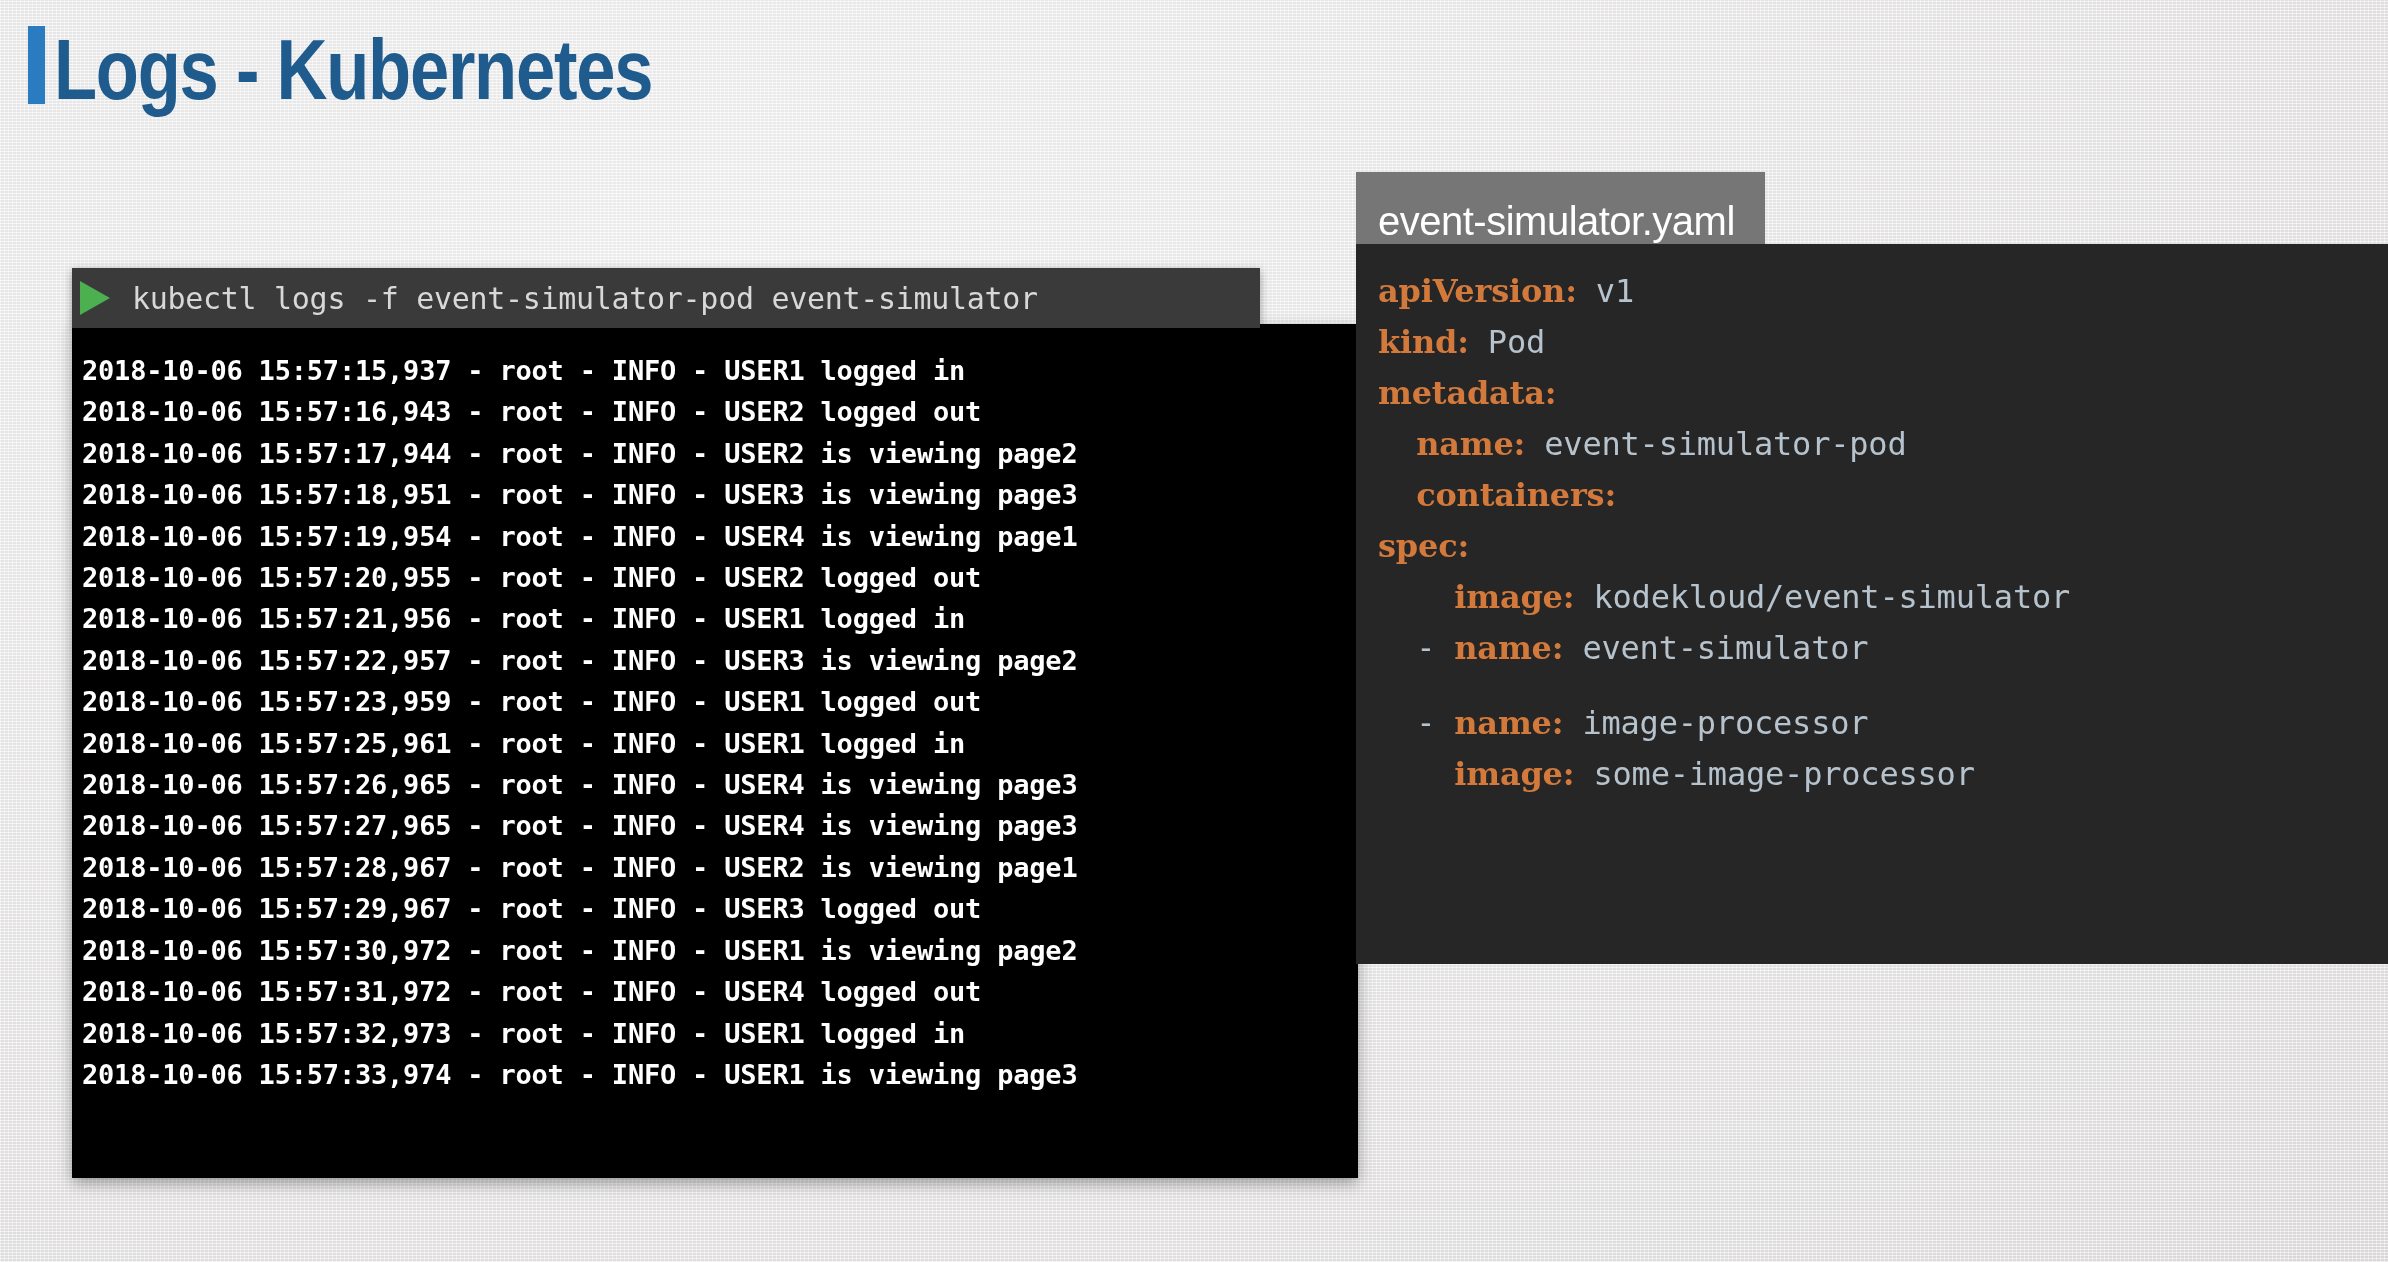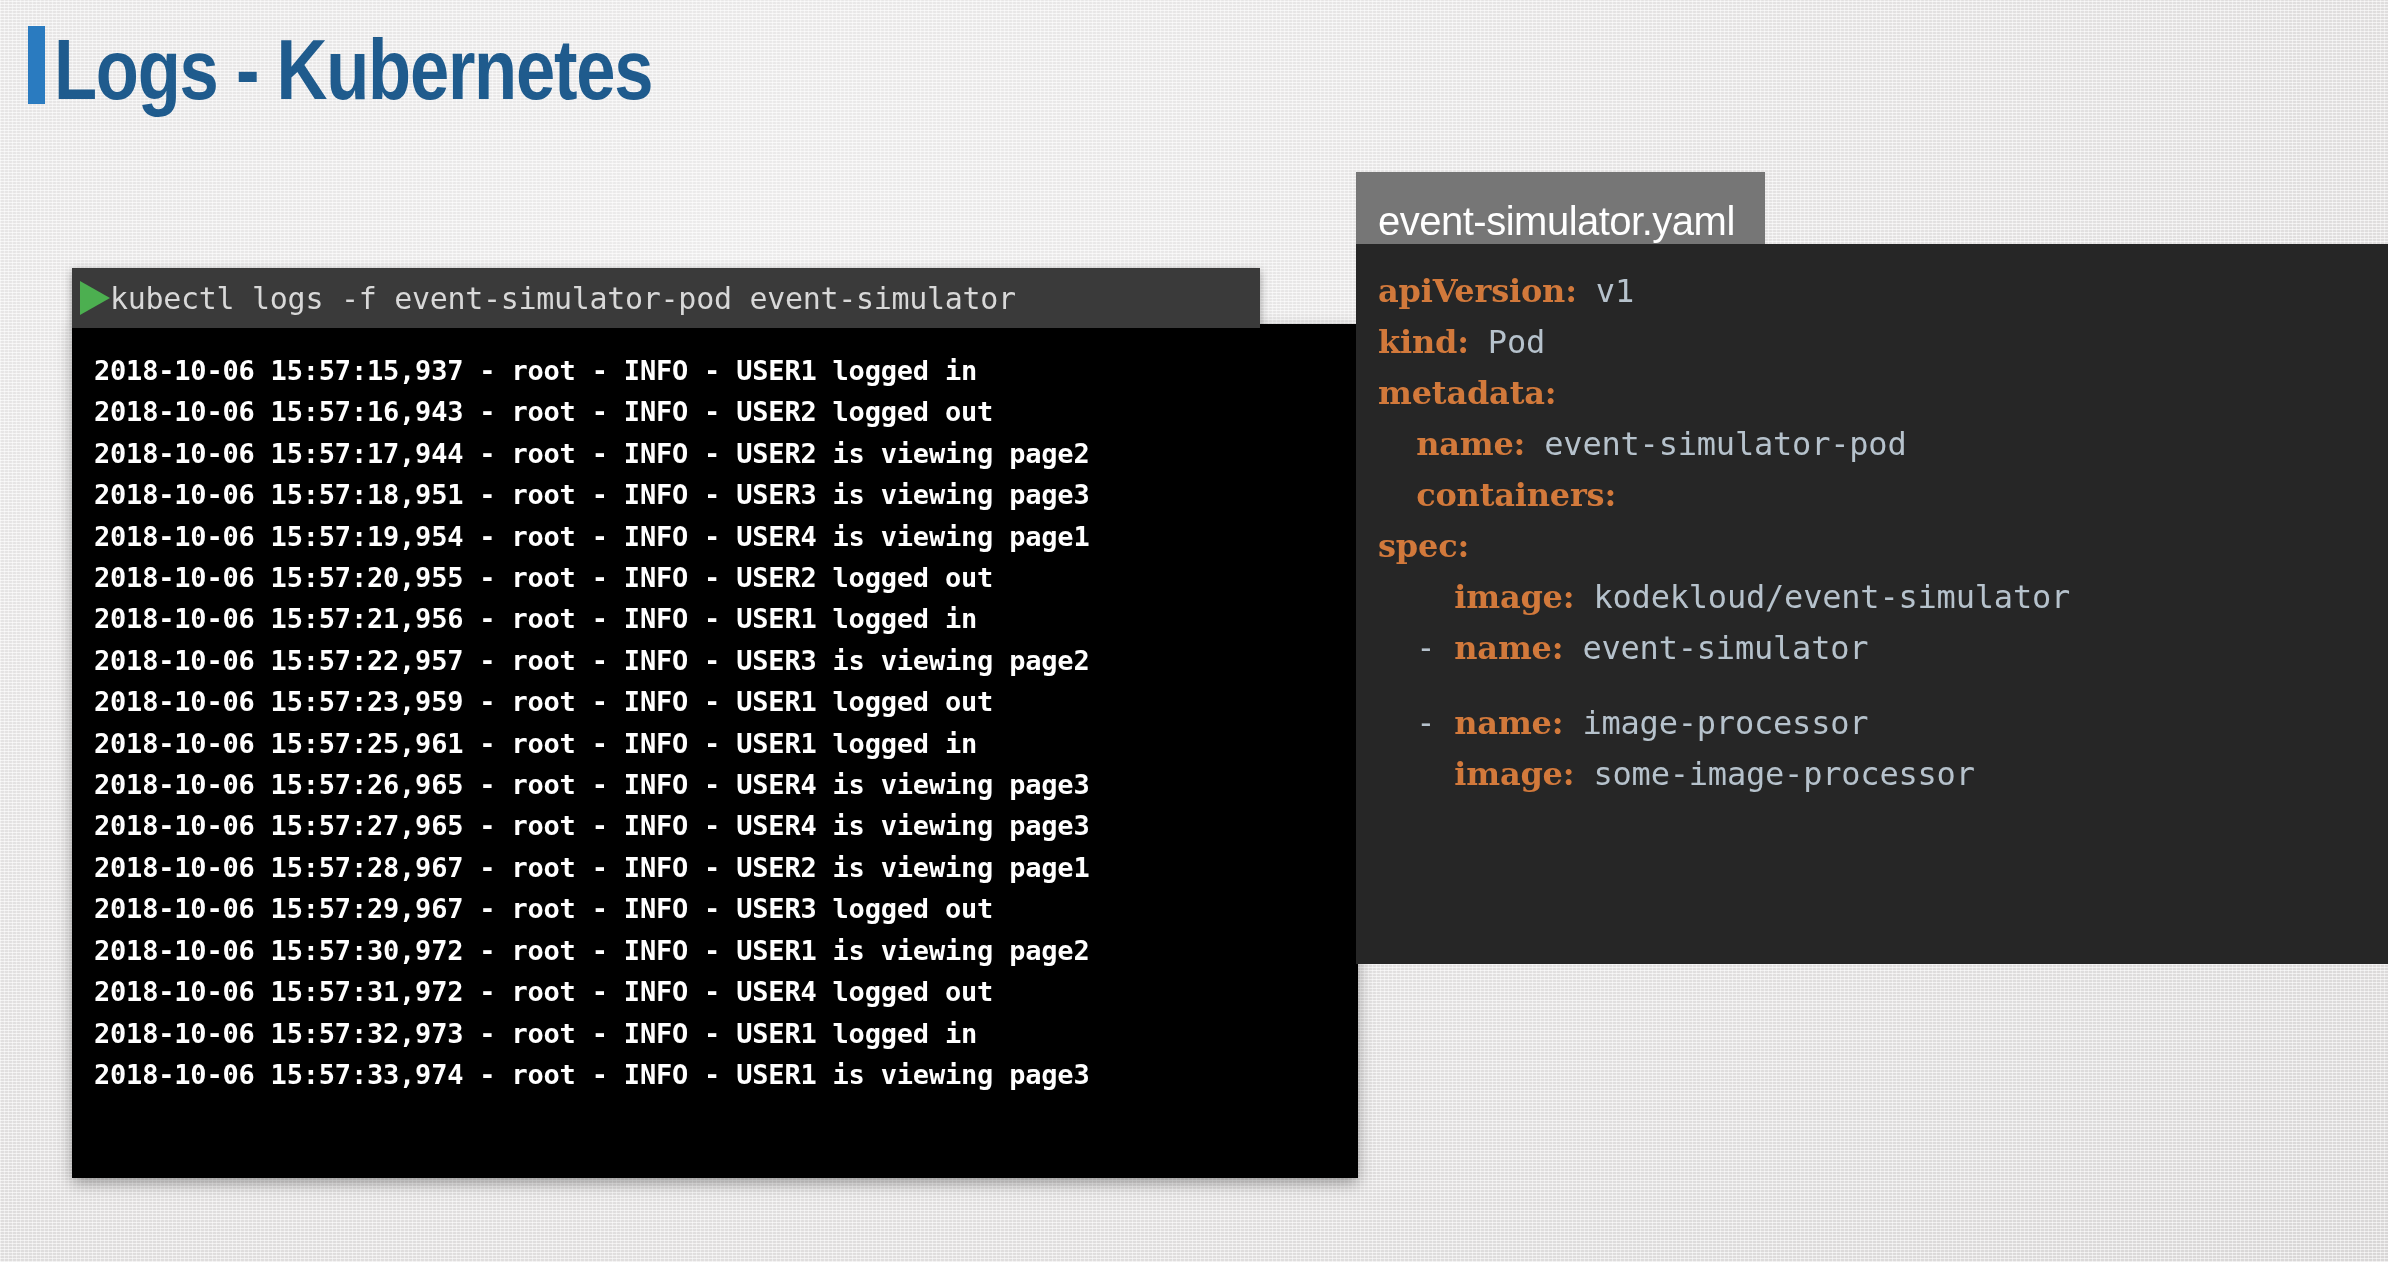--- a/index.html
+++ b/index.html
@@ -82,30 +82,31 @@
     border-top: 17px solid transparent;
     border-bottom: 17px solid transparent;
     margin-left: 8px;
     flex: 0 0 auto;
   }
   #terminal-command {
     font-family: "DejaVu Sans Mono", "Liberation Mono", monospace;
     font-size: 30px;
     color: #d8d8d8;
     white-space: pre;
+    margin-left: 22px;
     letter-spacing: -0.3px;
   }
   #terminal-body {
     position: absolute;
     left: 0;
     top: 56px;
     width: 1286px;
     height: 854px;
     background: #000000;
-    padding: 26px 0 18px 22px;
+    padding: 26px 0 18px 10px;
     overflow: hidden;
     box-shadow: 0 5px 14px rgba(0,0,0,0.35);
   }
   .log-line {
     font-family: "DejaVu Sans Mono", "Liberation Mono", monospace;
     font-size: 27px;
     font-weight: bold;
     color: #ffffff;
     white-space: pre;
     line-height: 41.4px;

